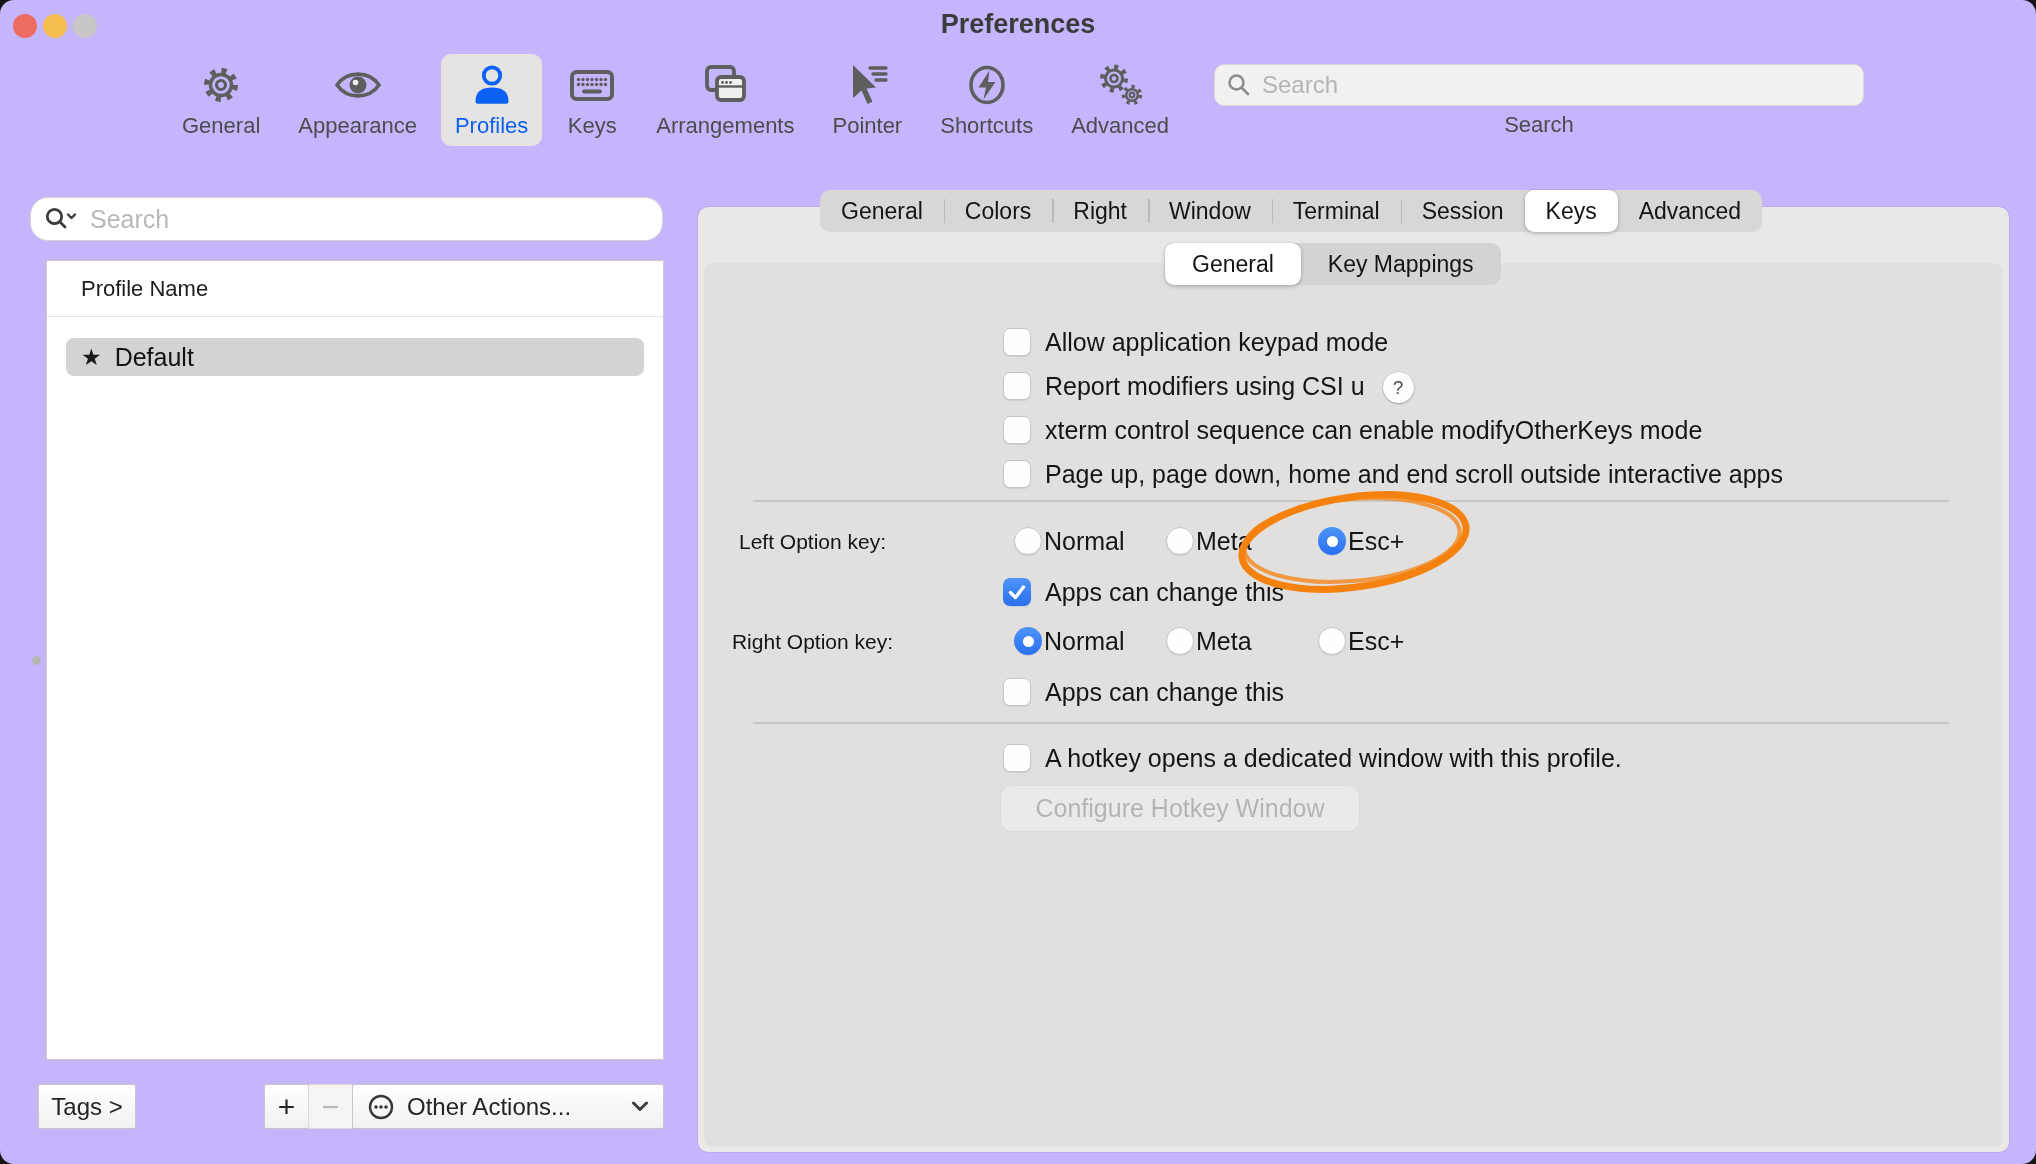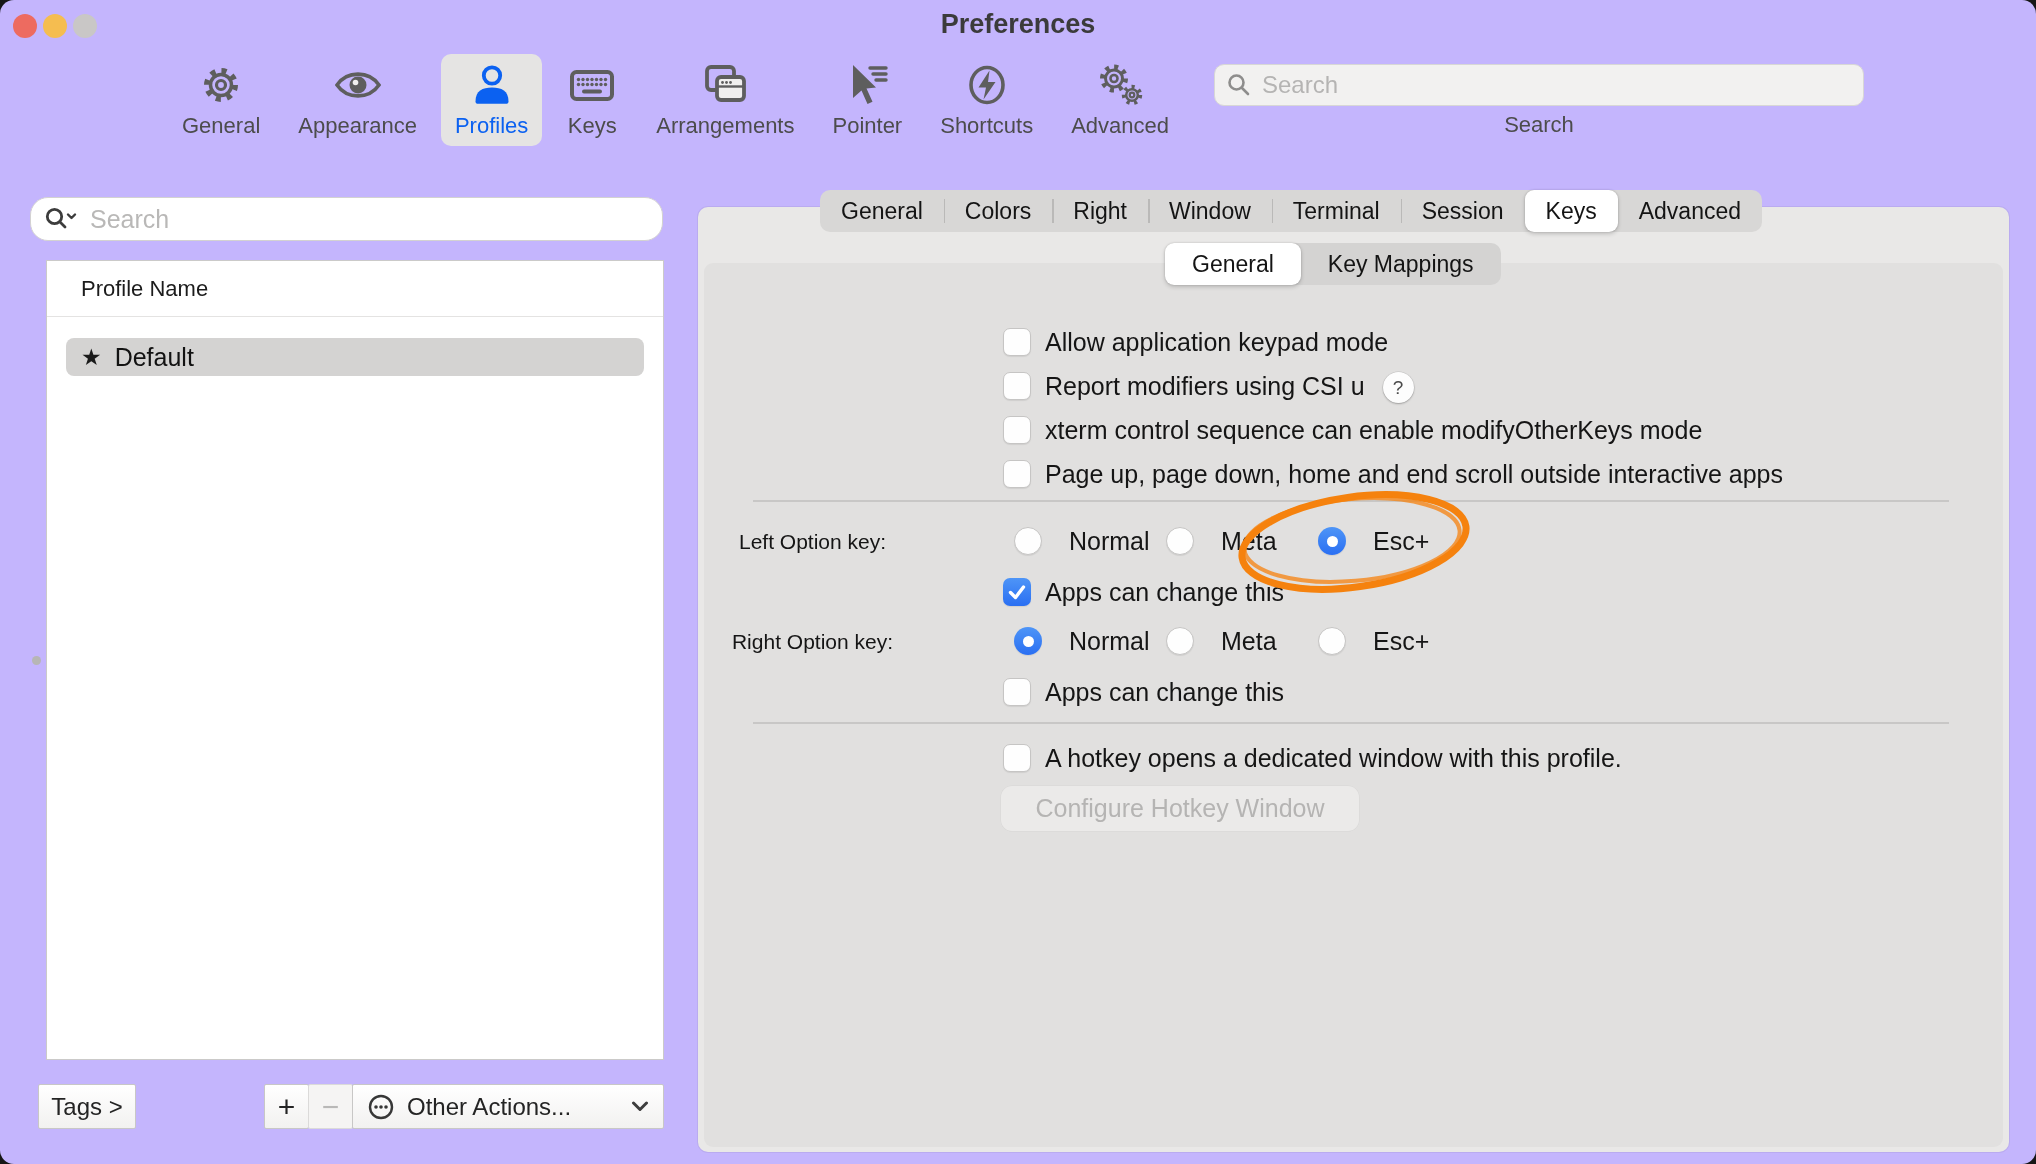--- a/index.html
+++ b/index.html
@@ -87,21 +87,21 @@
   .checkbox{width:28px;height:28px;box-sizing:border-box;border-radius:7px;flex:0 0 auto;
     background:#fefefe;border:1px solid #c6c5c4;box-shadow:0 1px 1px rgba(0,0,0,0.08);}
   .checkbox.checked{background:linear-gradient(#4e95f7,#2a6ff2);border:none;
     display:flex;align-items:center;justify-content:center;}
   .radio{width:28px;height:28px;box-sizing:border-box;border-radius:50%;flex:0 0 auto;
     background:#fefefe;border:1px solid #c6c5c4;box-shadow:0 1px 1px rgba(0,0,0,0.08);}
   .radio.selected{background:linear-gradient(#4e95f7,#2a6ff2);border:none;position:relative;}
   .radio.selected::after{content:"";position:absolute;left:8.5px;top:8.5px;width:11px;height:11px;
     border-radius:50%;background:#ffffff;}
   .cb-gap{margin-left:14px;}
-  .r-gap{margin-left:27px;}
+  .r-gap{margin-left:2px;}
   .field-label{position:absolute;width:345px;text-align:center;font-size:21px;color:#151515;
     height:30px;line-height:30px;left:640px;white-space:nowrap;}
   .sep{position:absolute;left:753px;width:1196px;height:1.5px;background:#c8c7c6;}
   .help-btn{width:31px;height:31px;border-radius:50%;background:#fdfdfd;margin-left:18px;
     box-shadow:0 0 0 0.5px rgba(0,0,0,0.12),0 1px 2px rgba(0,0,0,0.25);
     display:flex;align-items:center;justify-content:center;font-size:19px;color:#4a4a4a;}
   .disabled-btn{position:absolute;left:1001px;top:786px;width:358px;height:45px;
     background:#ebeae9;border-radius:11px;display:flex;align-items:center;justify-content:center;
     font-size:25px;color:#b5b4b3;box-shadow:0 0 0 0.5px rgba(0,0,0,0.04);text-align:center;}
 

